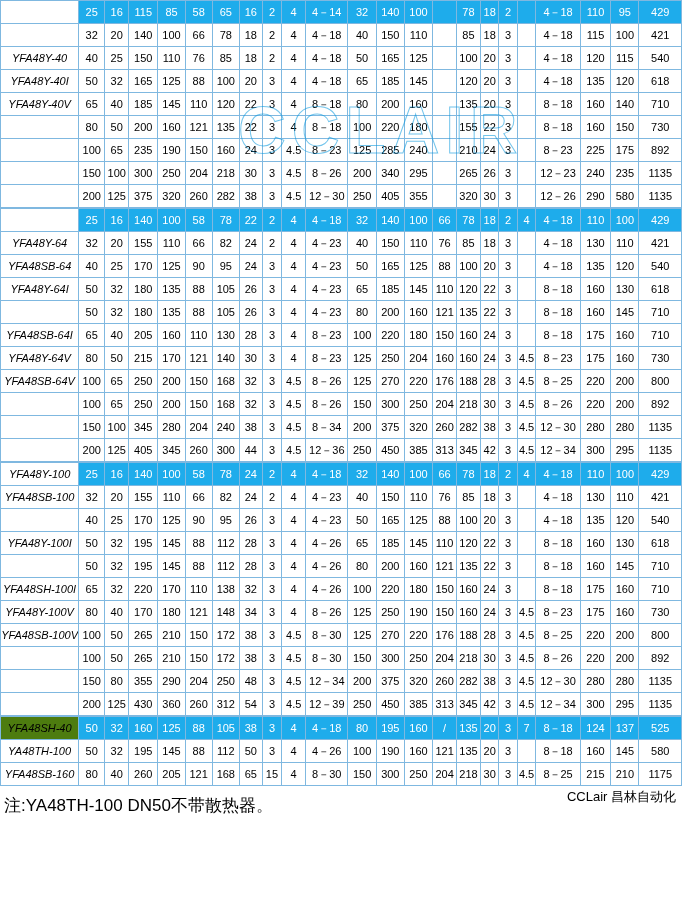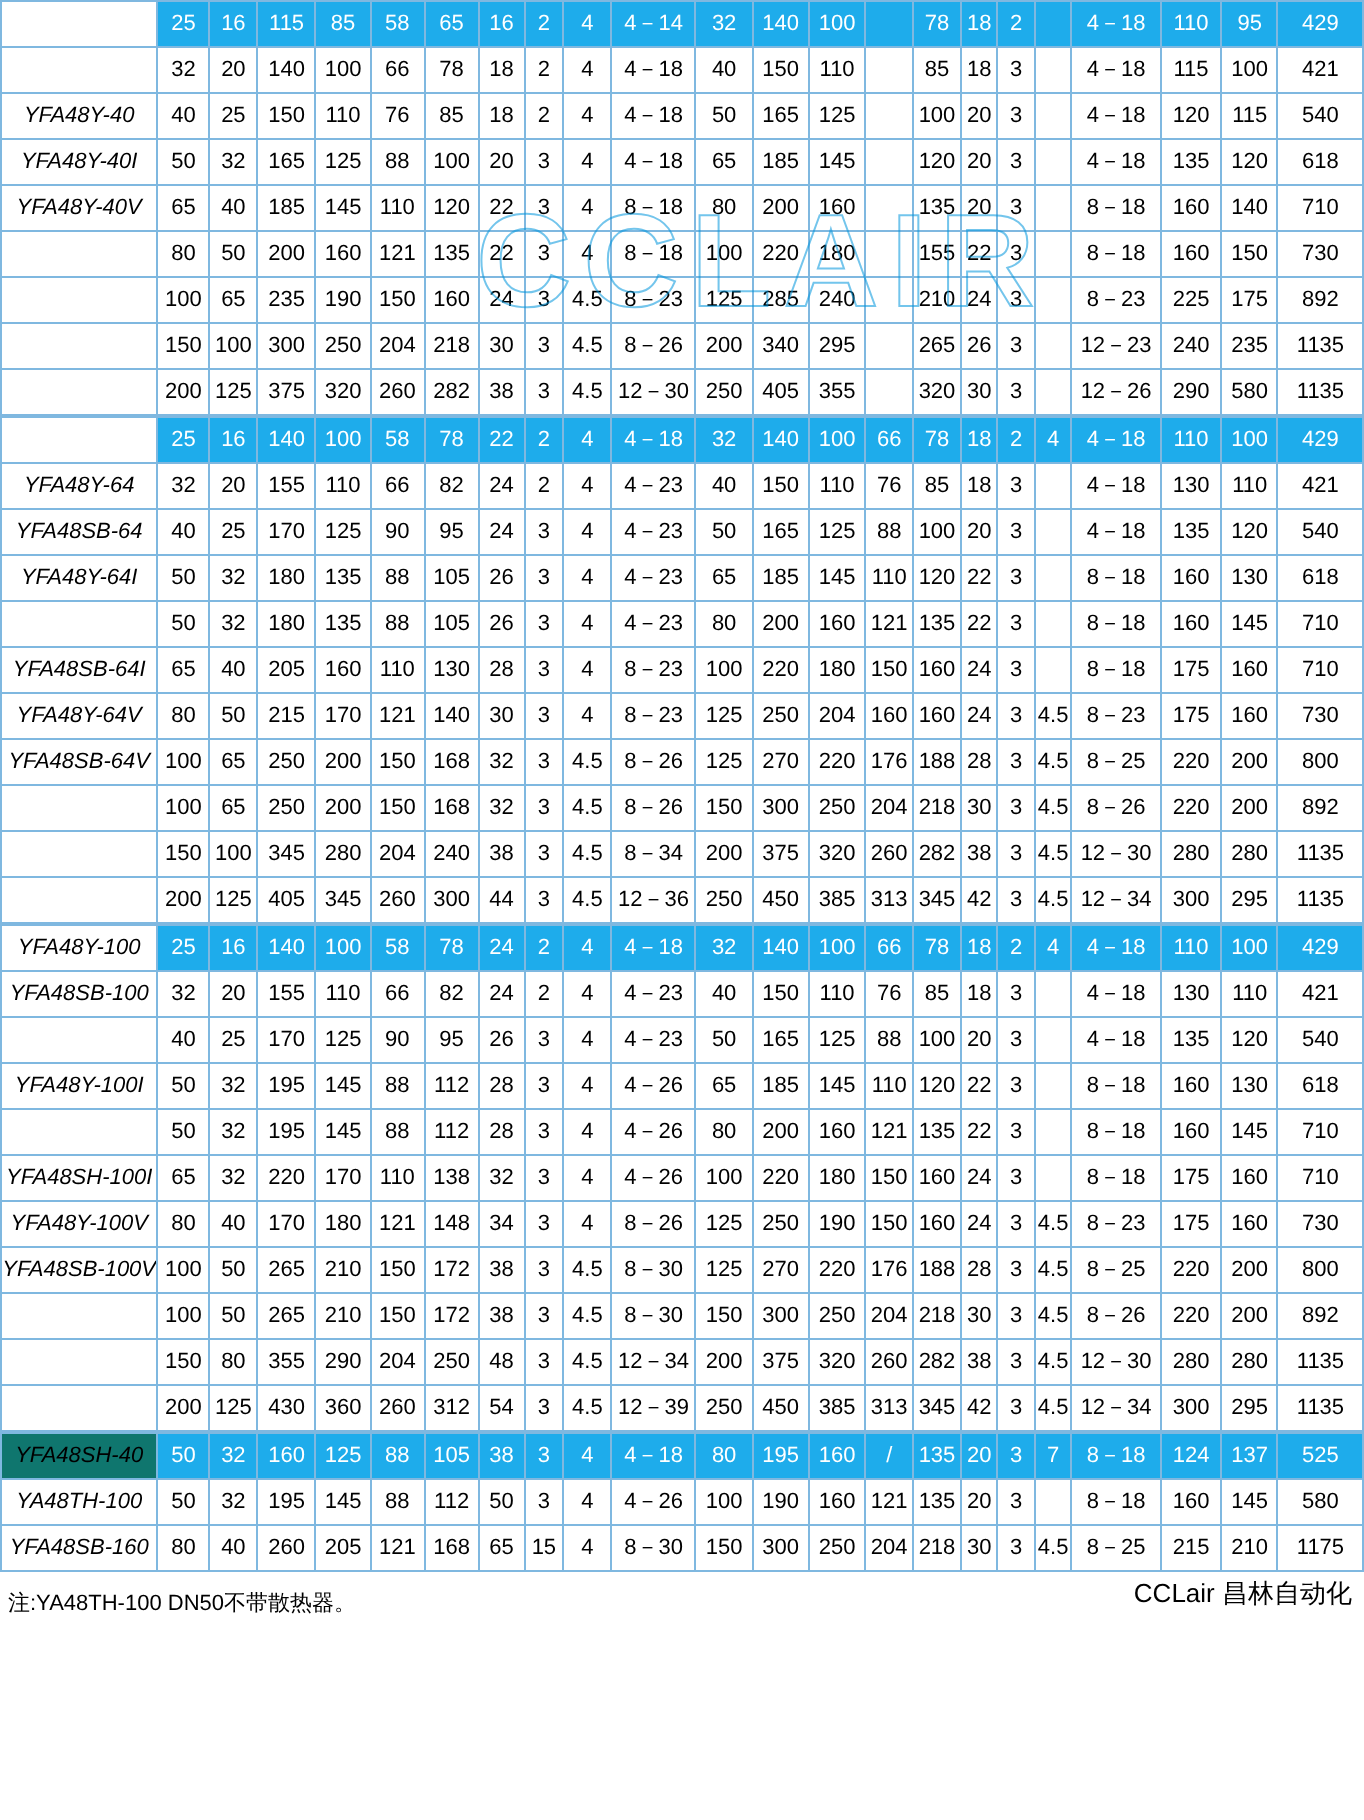--- a/index.html
+++ b/index.html
@@ -76,21 +76,21 @@
     color:transparent;
   }
   .footer{
     position:relative;
     width:682px;
     padding-top:6px;
   }
   .footer .note{
     position:absolute;
     left:4px;top:8px;
-    font-size:11px;
+    font-size:17px;
     color:#000;
   }
   .footer .brand{
     position:absolute;
     right:6px;top:2px;
     font-size:13px;
     font-weight:normal;
     color:#000;
   }
   .blockwrap{position:relative;}
@@ -995,21 +995,21 @@
             <col style="width: 17px;">
             <col style="width: 17px;">
             <col style="width: 17px;">
             <col style="width: 41px;">
             <col style="width: 28px;">
             <col style="width: 26px;">
             <col style="width: 39px;">
           </colgroup>
           <tbody>
             <tr>
-              <td class="namecell" style="background: #0f766e;">YFA48SH-40</td>
+              <td class="namecell" style="background: #4d7c0f;">YFA48SH-40</td>
               <td class="hdr">50</td>
               <td class="hdr">32</td>
               <td class="hdr">160</td>
               <td class="hdr">125</td>
               <td class="hdr">88</td>
               <td class="hdr">105</td>
               <td class="hdr">38</td>
               <td class="hdr">3</td>
               <td class="hdr">4</td>
               <td class="hdr">4－18</td>

